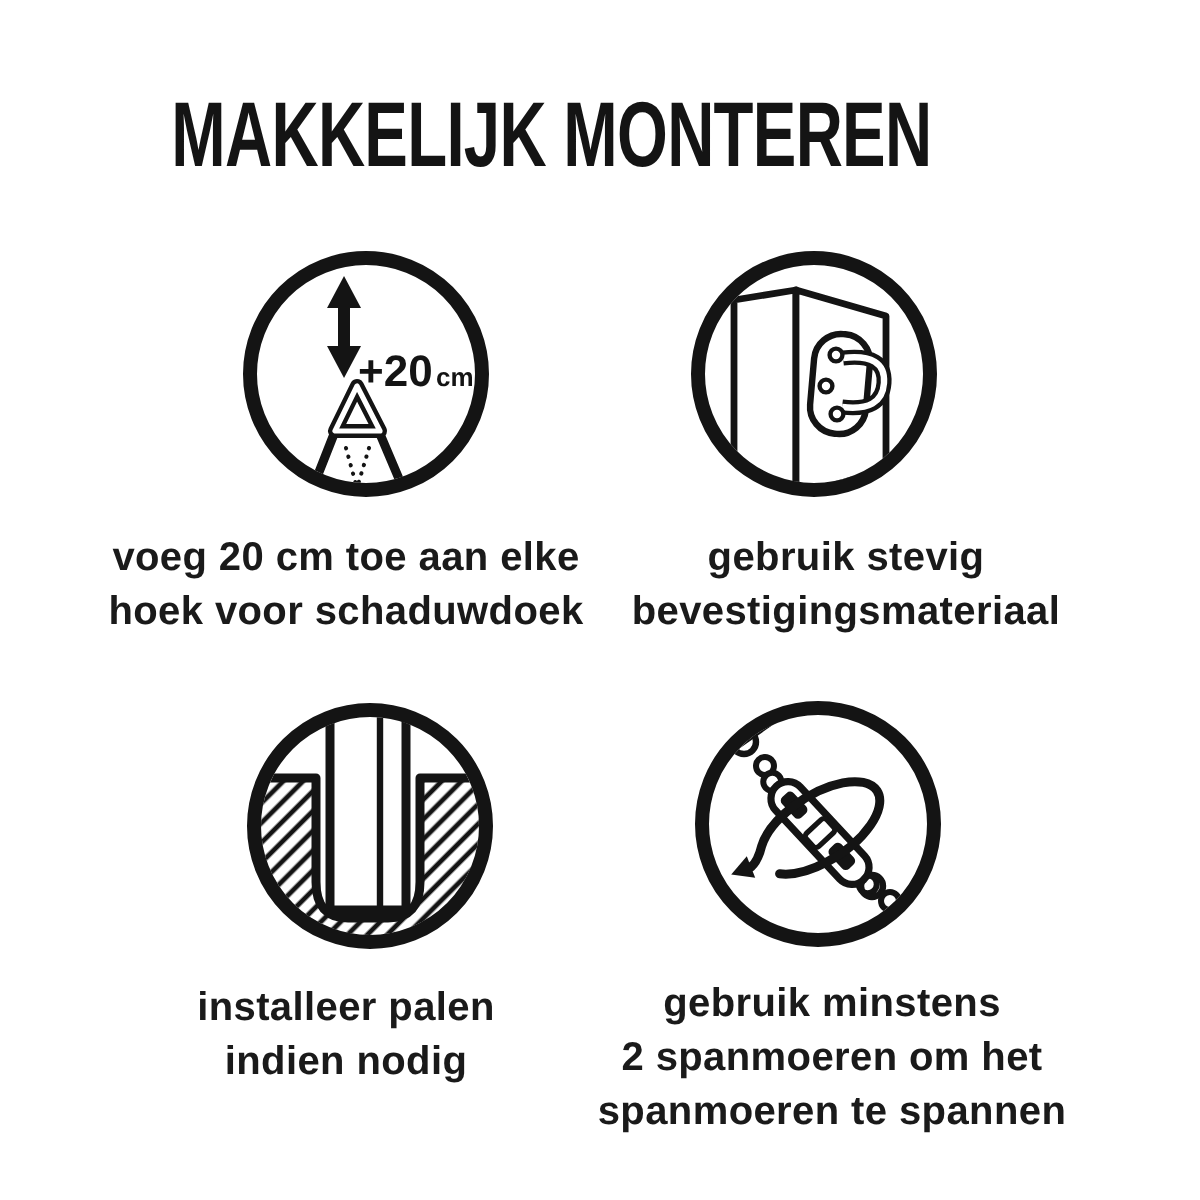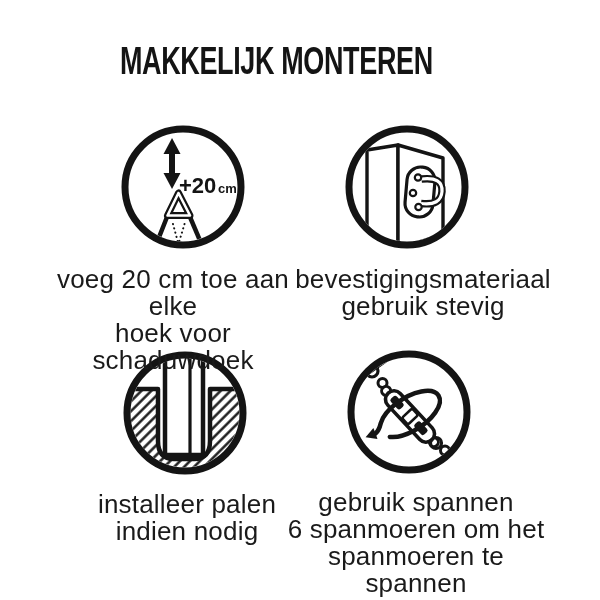--- a/index.html
+++ b/index.html
@@ -3,36 +3,36 @@
 <meta charset="utf-8">
 <style>
   html,body{margin:0;padding:0;}
   body{font-family:"Liberation Sans",sans-serif;background:#ffffff;}
   .canvas{
     position:relative;width:600px;height:600px;background:#ffffff;overflow:hidden;
     color:#141414;
   }
   .title{
     position:absolute;top:40px;left:0;width:552px;text-align:center;
-    font-size:38px;font-weight:700;color:#141414;white-space:nowrap;
+    font-size:46px;font-weight:700;color:#141414;white-space:nowrap;
   }
   .title .squeeze{display:inline-block;transform:scaleX(0.71);transform-origin:50% 50%;letter-spacing:-0.5px;}
   .icon{position:absolute;width:140px;height:140px;}
   .icon.tl{left:113px;top:117px;}
   .icon.tr{left:337px;top:117px;}
   .icon.bl{left:115px;top:343px;}
   .icon.br{left:339px;top:342px;}
   .caption{
     position:absolute;width:270px;text-align:center;
-    font-size:26px;line-height:27px;font-weight:400;color:#1a1a1a;letter-spacing:0.2px;
+    font-size:20px;line-height:27px;font-weight:700;color:#1a1a1a;letter-spacing:0.2px;
   }
   .caption span{display:block;}
   .cap-tl{left:38px;top:266px;}
   .cap-tr{left:288px;top:266px;}
-  .cap-bl{left:52px;top:491px;}
+  .cap-bl{left:38px;top:491px;}
   .cap-br{left:281px;top:489px;}
   svg .ink{stroke:#141414;}
   svg text{font-family:"Liberation Sans",sans-serif;font-weight:700;fill:#141414;}
 </style>
 </head>
 <body>
 
 <div class="canvas">
 
   <div class="title">
@@ -122,26 +122,26 @@
       <polygon points="26.6,95.3 34.4,86.1 38.6,96.9" fill="#141414"></polygon>
     </g>
     <circle cx="70" cy="70" r="58" fill="none" class="ink" stroke-width="7"></circle>
   </svg>
 
   <div class="caption cap-tl">
     <span>voeg 20 cm toe aan elke</span>
     <span>hoek voor schaduwdoek</span>
   </div>
   <div class="caption cap-tr">
+    <span>gebruik stevig</span>
     <span>bevestigingsmateriaal</span>
-    <span>gebruik stevig</span>
   </div>
   <div class="caption cap-bl">
     <span>installeer palen</span>
     <span>indien nodig</span>
   </div>
   <div class="caption cap-br">
-    <span>gebruik spannen</span>
-    <span>6 spanmoeren om het</span>
+    <span>gebruik minstens</span>
+    <span>2 spanmoeren om het</span>
     <span>spanmoeren te spannen</span>
   </div>
 
 </div>
 
 </body></html>

